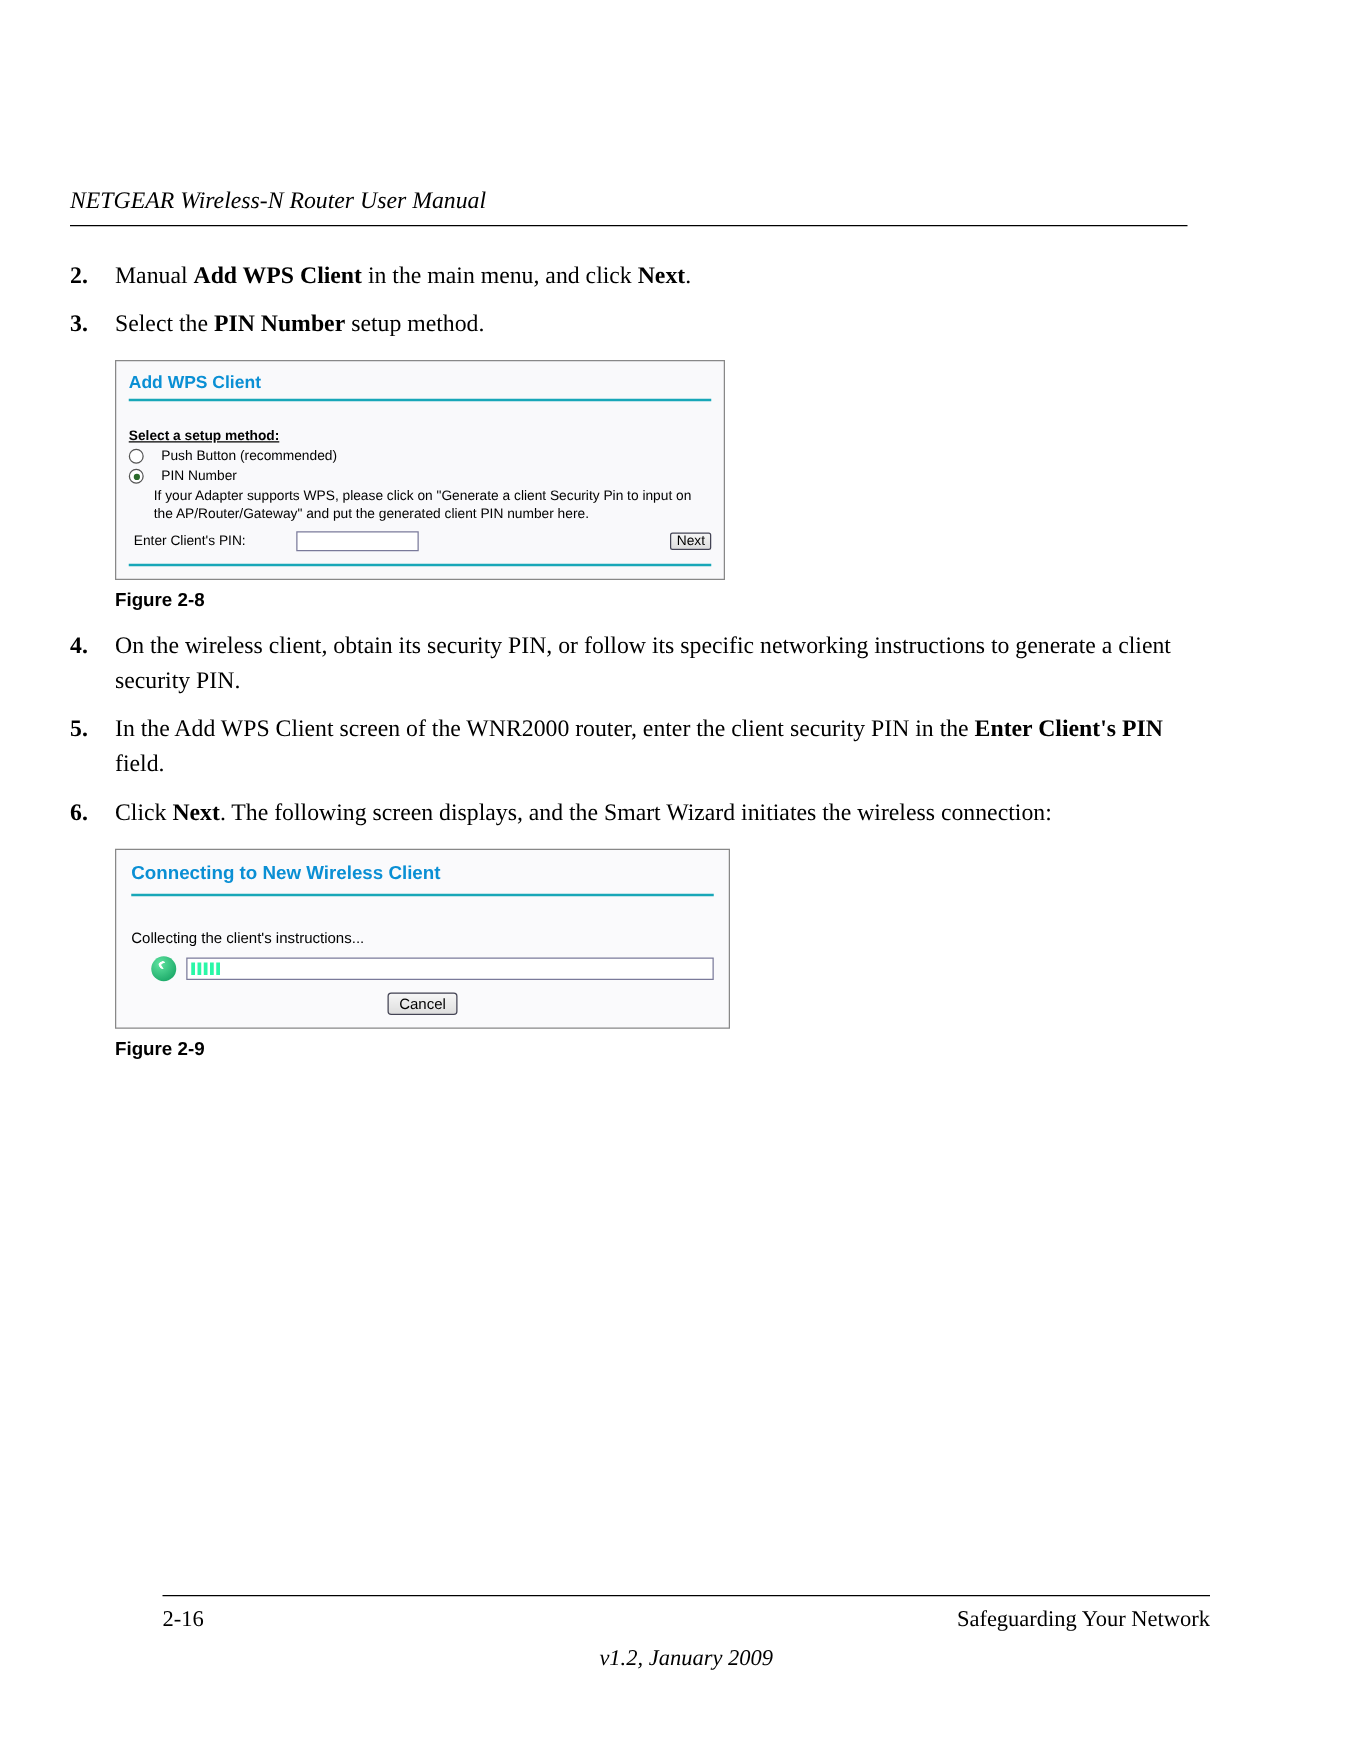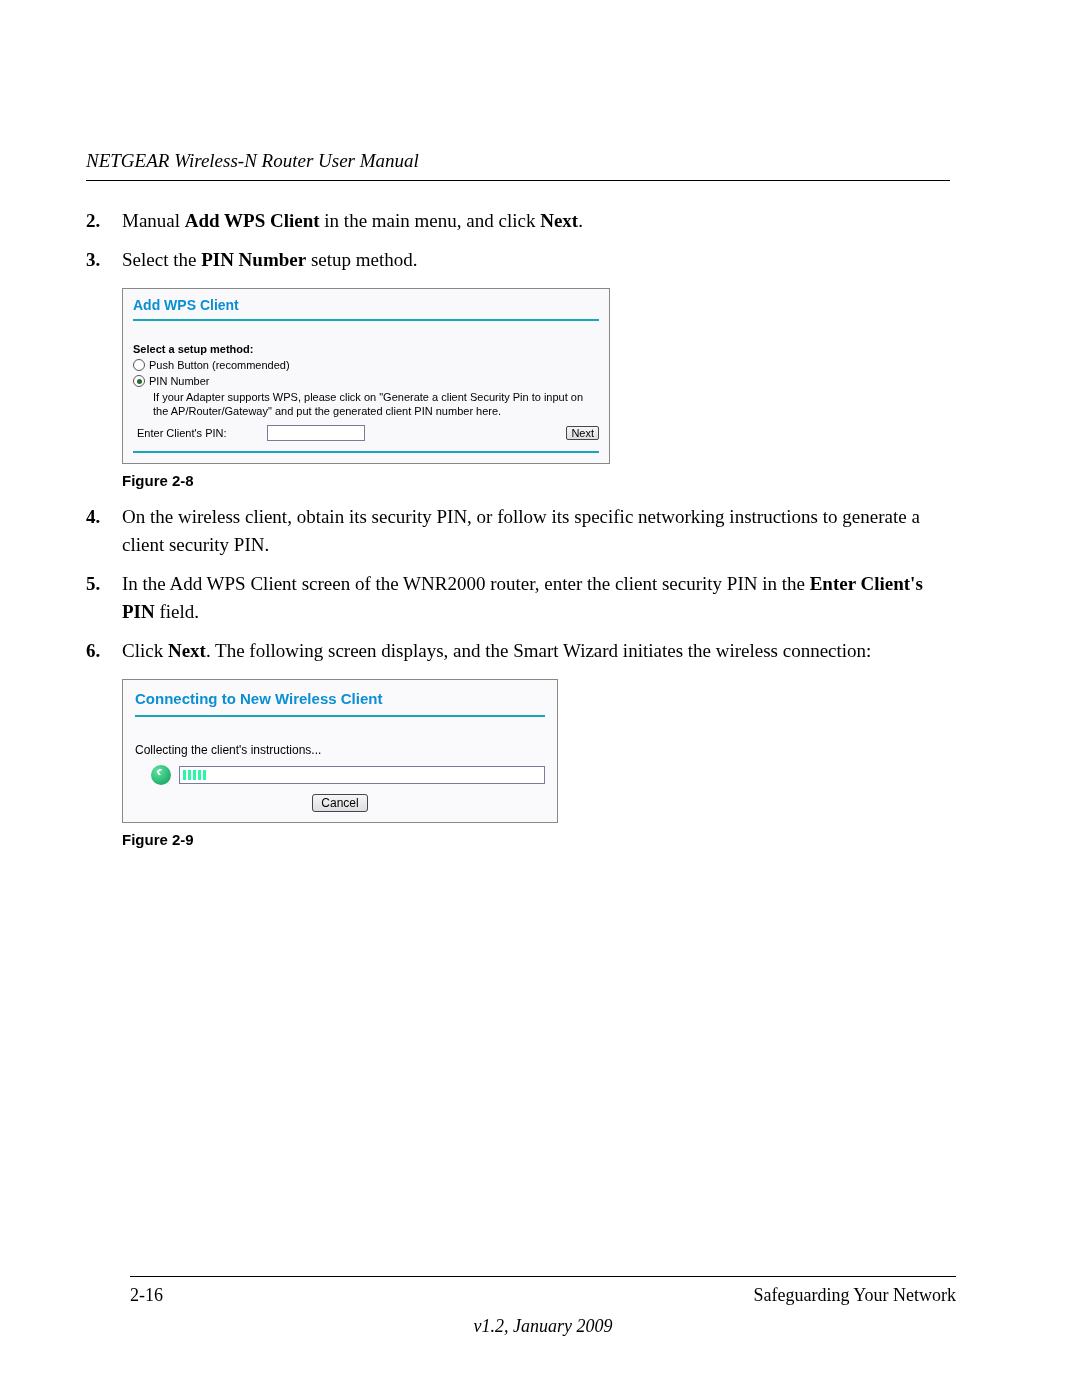--- a/index.html
+++ b/index.html
@@ -4,21 +4,21 @@
 <style>
   html, body {
     margin: 0;
     padding: 0;
     background: #fff;
   }
   .page {
     width: 1080px;
     height: 1397px;
     box-sizing: border-box;
-    padding: 150px 130px 60px 86px;
+    padding: 150px 130px 60px 56px;
     font-family: "Times New Roman", Times, serif;
     color: #000;
     font-size: 19px;
     position: relative;
   }
   .running-head {
     font-style: italic;
     font-size: 19px;
     margin-bottom: 8px;
   }
@@ -71,25 +71,26 @@
   }
   .shot1 .sep1 {
     height: 2px;
     background: #18a7b8;
     margin-bottom: 22px;
   }
   .shot1 .lbl1 {
     font-size: 11px;
     font-weight: bold;
     margin-bottom: 4px;
+    text-decoration: underline;
   }
   .shot1 .optrow {
     display: flex;
     align-items: center;
-    gap: 4px;
+    gap: 14px;
     margin: 4px 0;
     font-size: 11px;
   }
   .shot1 .radio {
     width: 10px;
     height: 10px;
     border: 1px solid #555;
     border-radius: 50%;
     display: inline-flex;
     align-items: center;
@@ -130,21 +131,21 @@
     border-radius: 2px;
   }
   .shot1 .bottomsep {
     height: 2px;
     background: #18a7b8;
     margin-top: 10px;
   }
 
   
   .shot2 {
-    width: 436px;
+    width: 492px;
     margin: 14px 0 8px 36px;
     border: 1px solid #888;
     background: #fafafc;
     font-family: Arial, Helvetica, sans-serif;
     color: #000;
     box-sizing: border-box;
     padding: 10px 12px 12px 12px;
     font-size: 13px;
   }
   .shot2 .title2 {
@@ -212,21 +213,21 @@
     background: linear-gradient(#f6f6f6, #dedede);
     font-size: 12px;
     padding: 1px 8px;
     border-radius: 3px;
   }
 
   
   .footer {
     position: absolute;
     left: 130px;
-    right: 124px;
+    right: 112px;
     bottom: 60px;
   }
   .footer hr { border: none; border-top: 1.5px solid #000; margin: 0 0 8px 0; }
   .footer .row {
     display: flex;
     justify-content: space-between;
     font-size: 18px;
   }
   .footer .version {
     text-align: center;

